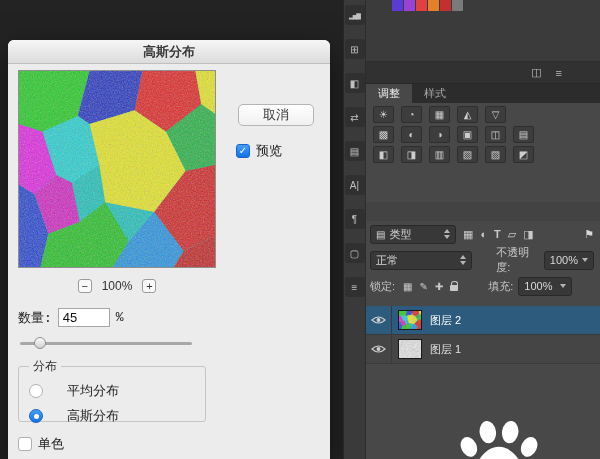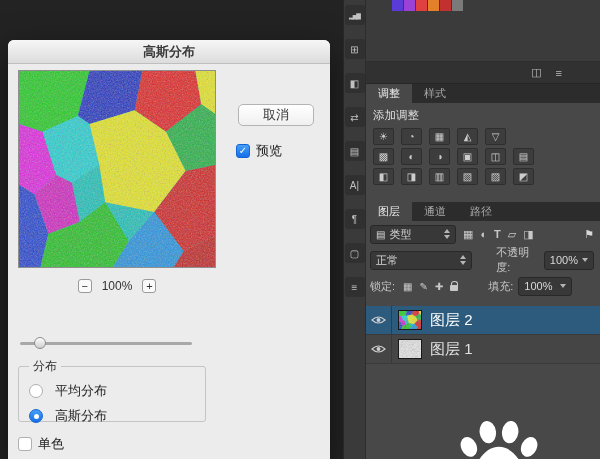--- a/index.html
+++ b/index.html
@@ -41,21 +41,21 @@
                   font-size:13px; padding:0 4px; font-family:inherit; color:#111; }
   .slider { position:absolute; left:12px; top:296px; width:172px; height:14px; }
   .slider .track { position:absolute; left:0; right:0; top:6px; height:3px;
                    background:#a8a8a8; border-radius:2px; }
   .slider .thumb { position:absolute; left:8px; top:1px; width:12px; height:12px;
                    border-radius:50%; background:linear-gradient(#fdfdfd,#cfcfcf);
                    border:1px solid #8e8e8e; }
   fieldset.dist { position:absolute; left:10px; top:318px; width:188px; height:64px;
                   border:1px solid #c4c4c4; border-radius:3px; padding:4px 8px; }
   fieldset.dist legend { font-size:12px; color:#333; padding:0 4px; margin-left:2px; }
-  .radio-row { display:flex; align-items:center; gap:12px; margin:3px 0 7px 2px; }
+  .radio-row { display:flex; align-items:center; gap:24px; margin:3px 0 7px 2px; }
   .radio { width:14px; height:14px; border-radius:50%; background:#fff; border:1px solid #b0b0b0;
            display:inline-flex; align-items:center; justify-content:center; }
   .radio.selected { background:linear-gradient(#45a0f6,#166fe8); border-color:#1465d2; }
   .radio.selected::after { content:""; width:5px; height:5px; border-radius:50%; background:#fff; }
 
   
   .dock { position:absolute; left:343px; top:0; width:23px; height:459px; background:#3a3a3a;
           border-left:1px solid #272727; border-right:1px solid #2c2c2c;
           display:flex; flex-direction:column; align-items:center; gap:14px; padding-top:5px; }
   .dock-icon { width:20px; height:20px; border-radius:3px; background:#303030;
@@ -107,21 +107,21 @@
   .layer-row { display:flex; align-items:center; height:29px; background:#454545;
                border-bottom:1px solid #3a3a3a; }
   .layer-row.selected { background:#2d5b7d; }
   .eye-cell { width:26px; height:100%; display:flex; align-items:center; justify-content:center;
               border-right:1px solid #3a3a3a; }
   .eye-cell svg { width:15px; height:10px; }
   .thumb { width:24px; height:20px; border:1px solid #181818; margin-left:6px;
            background:#fff; overflow:hidden; flex:0 0 auto; }
   .thumb svg { display:block; width:100%; height:100%; }
   .thumb.grad { background:linear-gradient(135deg,#000 0%,#6a6a6a 50%,#fff 100%); }
-  .layer-name { font-size:15px; color:#e2e2e2; margin-left:8px; white-space:nowrap; }
+  .layer-name { font-size:11px; color:#e2e2e2; margin-left:8px; white-space:nowrap; }
   .layer-row.selected .layer-name { color:#fff; }
   .paw { position:absolute; left:455px; top:421px; width:88px; height:62px; }
   .paw svg { width:100%; height:100%; }
 </style>
 </head>
 <body>
 
 <div class="stage">
 
   <svg width="0" height="0" style="position:absolute" aria-hidden="true">
@@ -182,20 +182,25 @@
         </span>
       <span class="lbl">预览</span>
     </div>
 
     <div class="zoom-row">
       <span class="zoom-btn">−</span>
       <span class="zoom-level">100%</span>
       <span class="zoom-btn">+</span>
     </div>
 
+    <div class="amount-row">
+      <span class="lbl">数量:</span>
+      <input class="amount-input" value="45" style="">
+      <span class="lbl">%</span>
+    </div>
 
     <div class="slider">
       <div class="track"></div>
       <div class="thumb"></div>
     </div>
 
     <fieldset class="dist">
       <legend>分布</legend>
       <div class="radio-row">
         <span class="radio"></span>
@@ -260,21 +265,20 @@
       <span class="hdr-icon">◫</span>
       <span class="hdr-icon">≡</span>
     </div>
 
     <div class="tabbar t1">
       <span class="tab active">调整</span>
       <span class="tab">样式</span>
     </div>
 
     <div class="adj-panel">
-      <div class="adj-title">添加调整</div>
       <div class="adj-row">
         <span class="adj-icon">☀</span>
         <span class="adj-icon">◔</span>
         <span class="adj-icon">▦</span>
         <span class="adj-icon">◭</span>
         <span class="adj-icon">▽</span>
       </div>
       <div class="adj-row">
         <span class="adj-icon">▩</span>
         <span class="adj-icon">◐</span>
@@ -286,25 +290,20 @@
       <div class="adj-row">
         <span class="adj-icon">◧</span>
         <span class="adj-icon">◨</span>
         <span class="adj-icon">▥</span>
         <span class="adj-icon">▧</span>
         <span class="adj-icon">▨</span>
         <span class="adj-icon">◩</span>
       </div>
     </div>
 
-    <div class="tabbar t2">
-      <span class="tab active">图层</span>
-      <span class="tab">通道</span>
-      <span class="tab">路径</span>
-    </div>
 
     <div class="layers-panel">
 
       <div class="ctl-row">
         <div class="well" style="width:86px">
           <span style="font-size:10px">▤</span>
           <span>类型</span>
           <span class="updown">
               <i class="up"></i>
               <i class="dn"></i>

